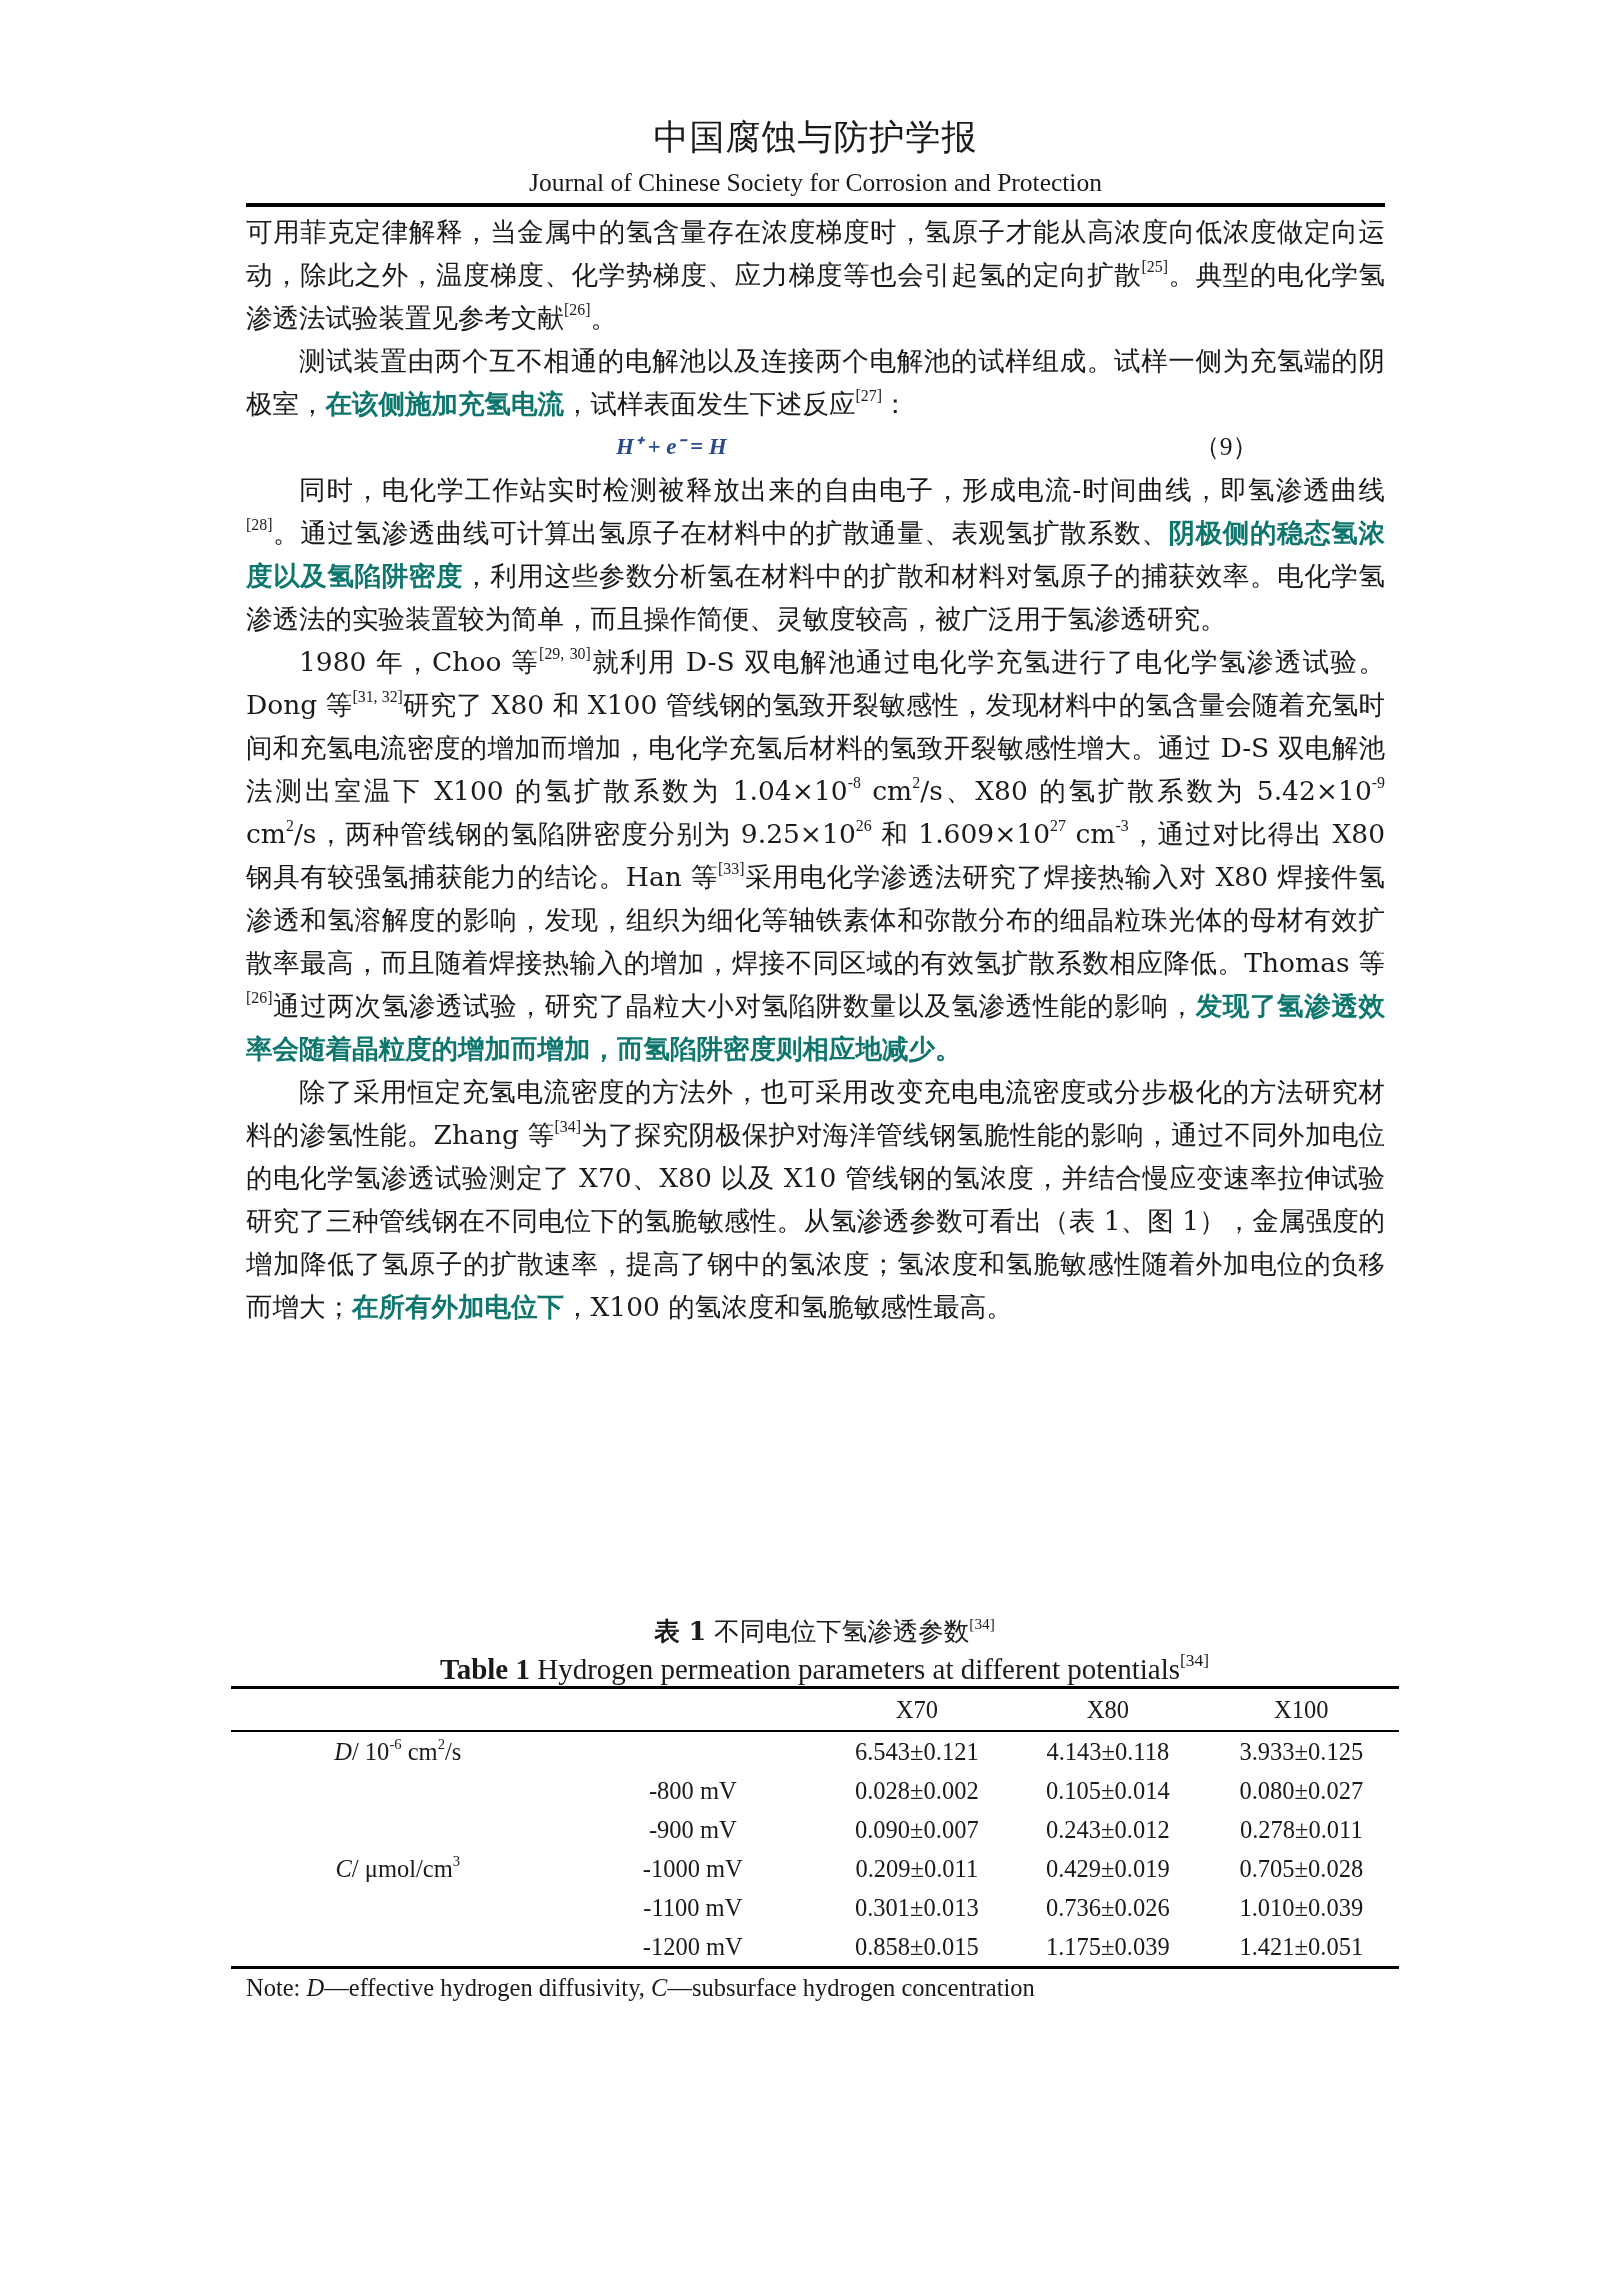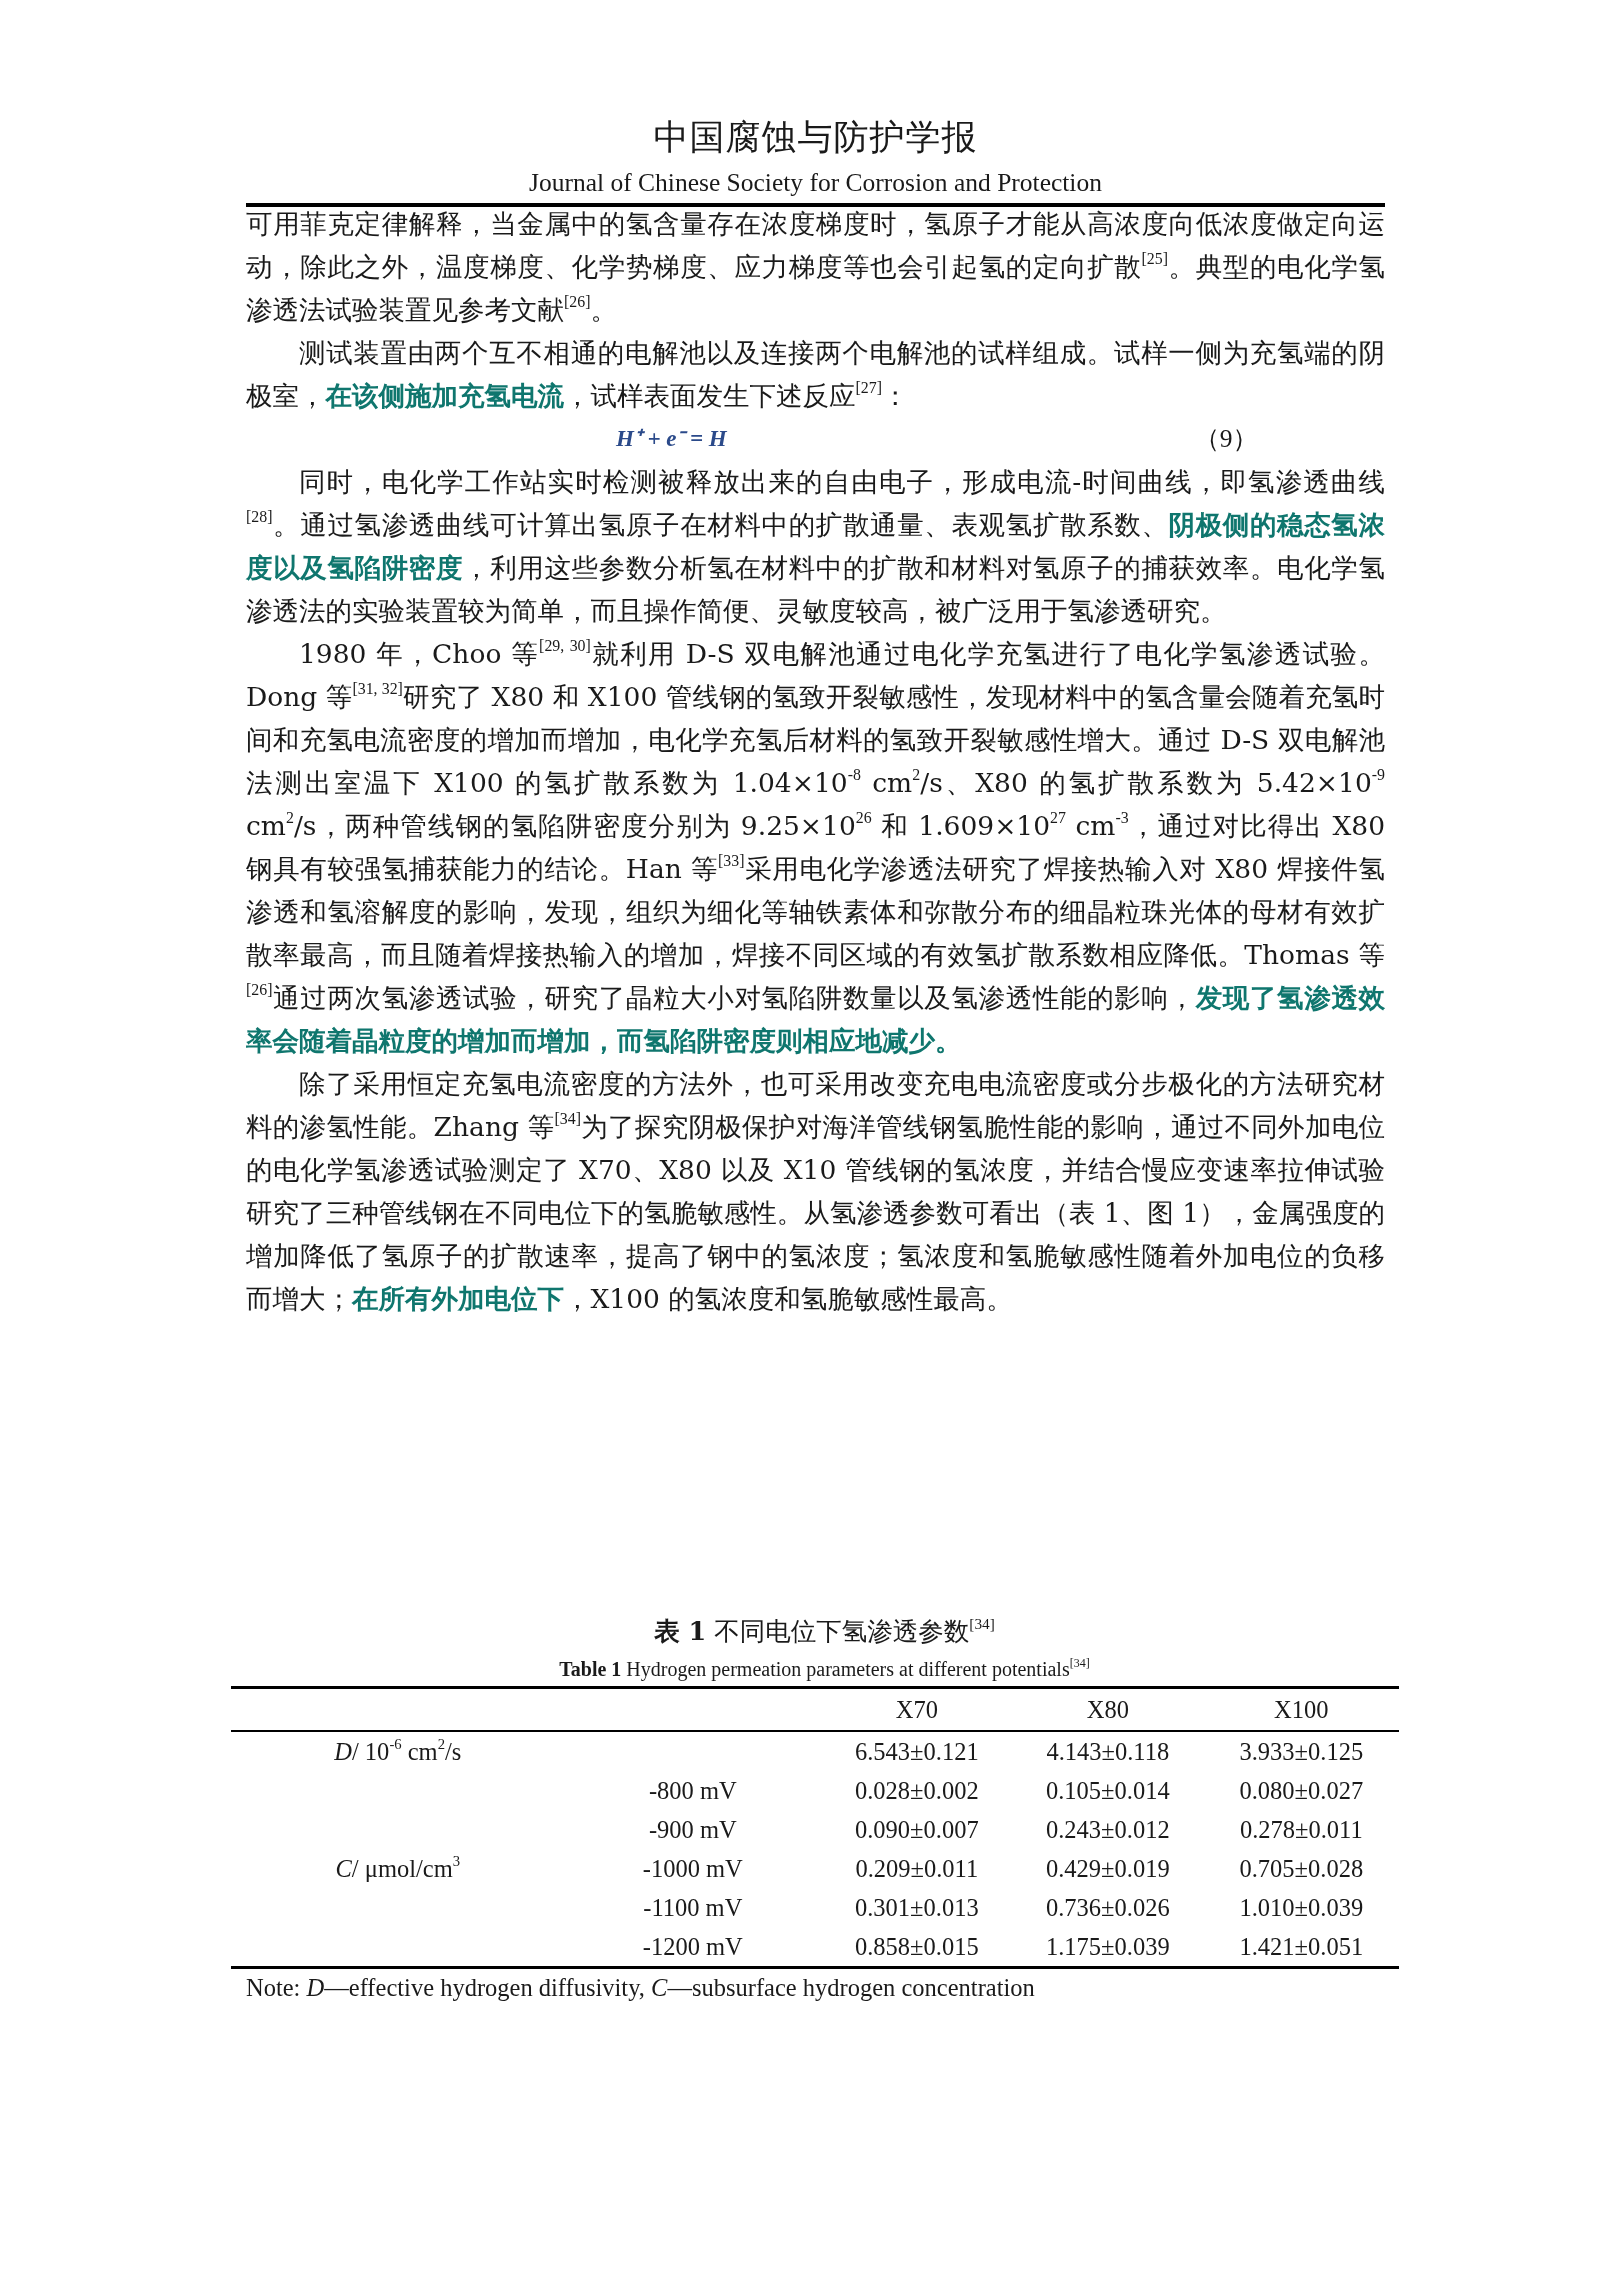--- a/index.html
+++ b/index.html
@@ -4,33 +4,33 @@
 <style>
   html, body { margin: 0; padding: 0; background: #ffffff; }
   body { width: 1621px; height: 2293px; position: relative; overflow: hidden;
          font-family: "DejaVu Serif", "Liberation Serif", serif; color: #1a1a1a; }
   .page { position: absolute; left: 246px; top: 0; width: 1139px; }
   .hdr-cn { position: absolute; left: 0; width: 1139px; top: 116px; text-align: center;
             font-size: 35px; letter-spacing: 1px; line-height: 43px; }
   .hdr-en { position: absolute; left: 0; width: 1139px; top: 167px; text-align: center;
             font-family: "Liberation Serif", serif; font-size: 25.5px; line-height: 31px; }
   .hdr-rule { position: absolute; left: 0; width: 1139px; top: 203px; height: 3.9px; background: #000; }
-  .body { position: absolute; left: 0; top: 202px; width: 1139px; font-size: 26.5px; line-height: 43px;
+  .body { position: absolute; left: 0; top: 210px; width: 1139px; font-size: 26.5px; line-height: 43px;
           text-align: justify; text-justify: inter-character; }
   .body p { margin: 0; }
   .indent { text-indent: 2em; }
   .red { color: #0f766e; font-weight: bold; }
   sup { font-size: 60%; line-height: 0; vertical-align: 0.75em; font-family: "Liberation Serif", serif; }
   .eq { position: relative; height: 43px; }
   .eq .formula { position: absolute; left: 370px; top: 0; font-family: "Liberation Serif", serif;
                  font-style: italic; font-weight: bold; color: #2b4a8a; font-size: 23px; }
   .eq .num { position: absolute; right: 127px; top: 0; font-family: "Liberation Serif", serif; font-size: 25.5px; }
   .tcap-cn { position: absolute; left: 0; width: 1157px; top: 1615px; text-align: center; font-size: 25.5px; line-height: 33px; }
   .tcap-en { position: absolute; left: 0; width: 1157px; top: 1654px; text-align: center;
-             font-family: "Liberation Serif", serif; font-size: 20px; line-height: 31px; }
+             font-family: "Liberation Serif", serif; font-size: 29px; line-height: 31px; }
   .tcap-cn b, .tcap-en b { font-weight: bold; }
   table.dt { position: absolute; left: -14.7px; top: 1686px; width: 1168px; border-collapse: collapse;
              font-family: "Liberation Serif", serif; font-size: 24.5px; }
   table.dt td, table.dt th { font-weight: normal; padding: 0; height: 39px; text-align: center; white-space: nowrap; }
   table.dt thead tr th { border-top: 3.9px solid #000; border-bottom: 2.9px solid #000; height: 41px; }
   table.dt tbody tr:last-child td { border-bottom: 3.9px solid #000; }
   .c0 { width: 333px; } .c1 { width: 257px; } .c2 { width: 191px; } .c3 { width: 191px; } .c4 { width: 196px; }
   .note { position: absolute; left: 0; top: 1974px; font-family: "Liberation Serif", serif; font-size: 24.5px; }
   i { font-style: italic; }
 </style>

